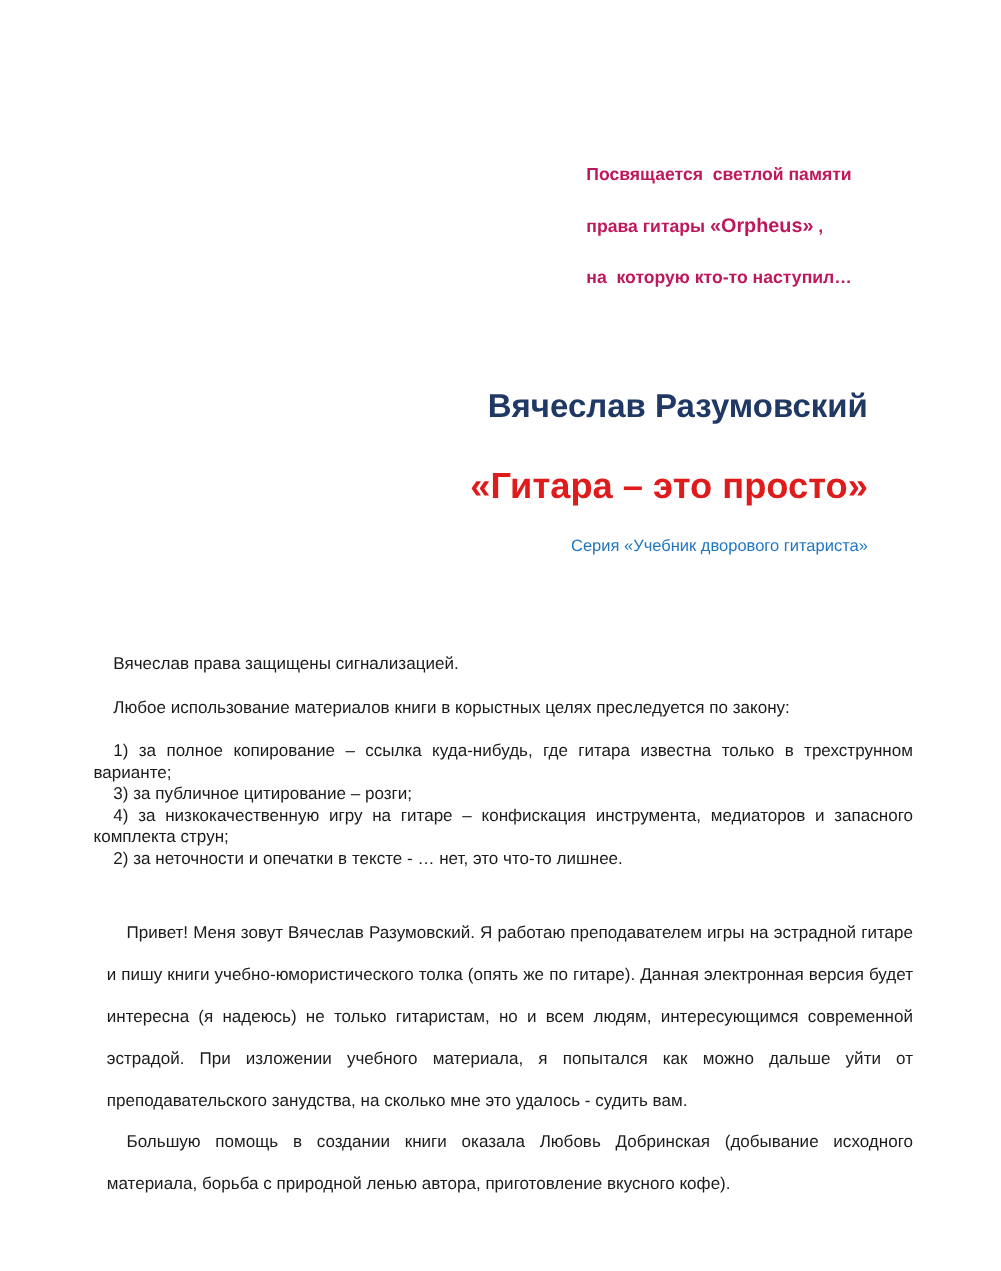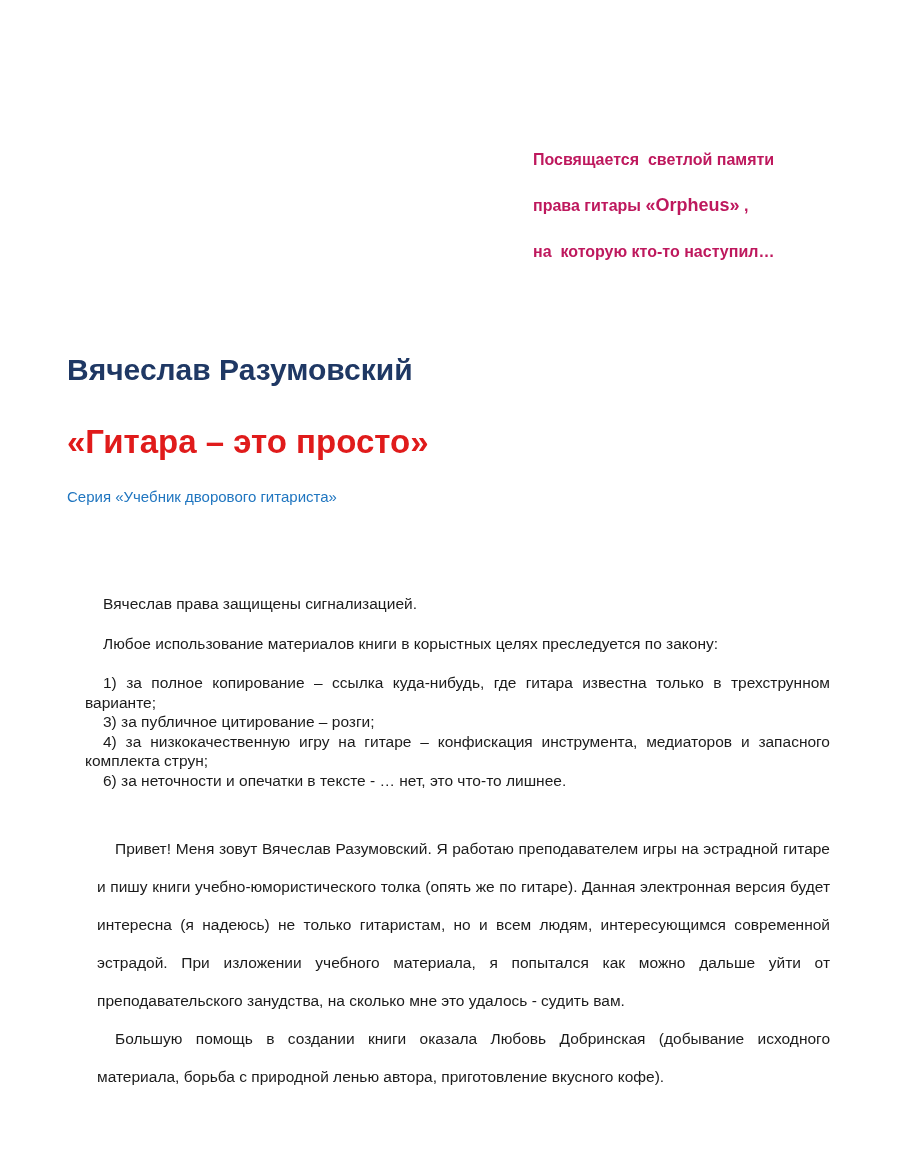--- a/index.html
+++ b/index.html
@@ -30,24 +30,24 @@
   }
   .dedication .ded-line {
     margin: 0 0 27px 0;
     line-height: 19px;
     white-space: pre;
   }
 
   
   .title-block {
     position: absolute;
-    left: 67px;
+    left: 77px;
     top: 352px;
     width: 712px;
-    text-align: left;
+    text-align: right;
   }
   .author-name {
     font-size: 30px;
     font-weight: bold;
     line-height: 36px;
     color: #1f3864;
     margin: 0;
   }
   .book-title {
     font-size: 33px;
@@ -113,21 +113,21 @@
 
   <div class="body-text">
 
     <div class="copyright-section">
       <p class="copy-para">Вячеслав права защищены  сигнализацией.</p>
       <p class="copy-para">Любое использование материалов книги в корыстных целях преследуется по закону:</p>
       <div class="copy-list">
         <p class="copy-item">1) за полное копирование – ссылка куда-нибудь, где гитара известна только в трехструнном варианте;</p>
         <p class="copy-item">3) за публичное цитирование – розги;</p>
         <p class="copy-item">4) за низкокачественную игру на гитаре – конфискация инструмента, медиаторов и запасного комплекта струн;</p>
-        <p class="copy-item">6) за неточности и опечатки в тексте - … нет, это что-то лишнее.</p>
+        <p class="copy-item">2) за неточности и опечатки в тексте - … нет, это что-то лишнее.</p>
       </div>
     </div>
 
     <div class="intro-section">
       <p class="intro-para">Привет! Меня зовут Вячеслав Разумовский. Я работаю преподавателем игры на эстрадной гитаре и пишу книги учебно-юмористического толка (опять же по гитаре). Данная электронная версия будет интересна (я надеюсь) не только гитаристам, но и всем людям, интересующимся современной эстрадой. При изложении учебного материала, я попытался как можно дальше уйти от преподавательского занудства, на сколько мне это удалось - судить вам.</p>
       <p class="intro-para">Большую помощь в создании книги оказала Любовь Добринская (добывание исходного материала, борьба с природной ленью автора, приготовление вкусного кофе).</p>
     </div>
 
   </div>
 

